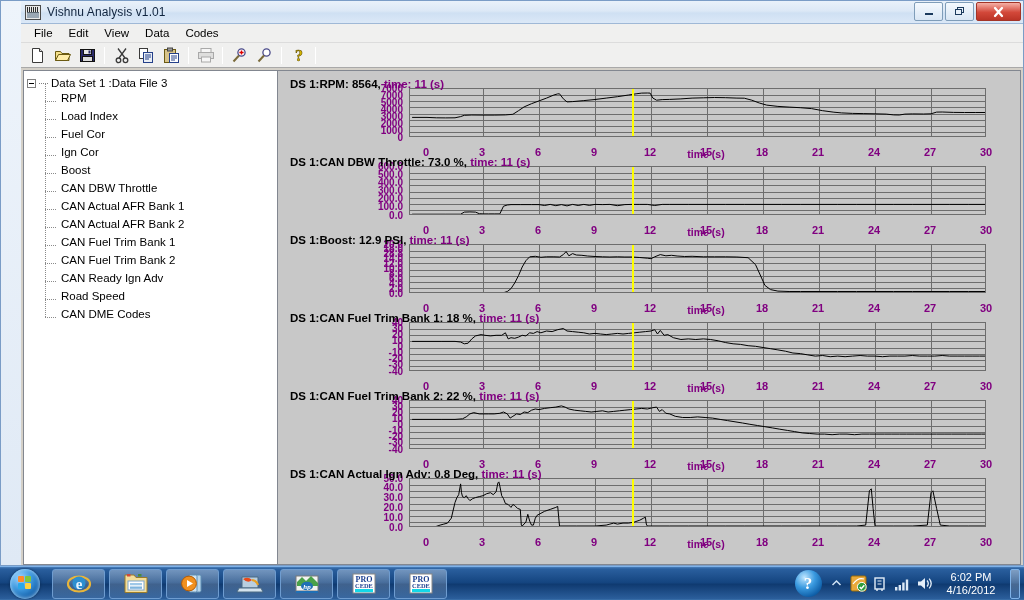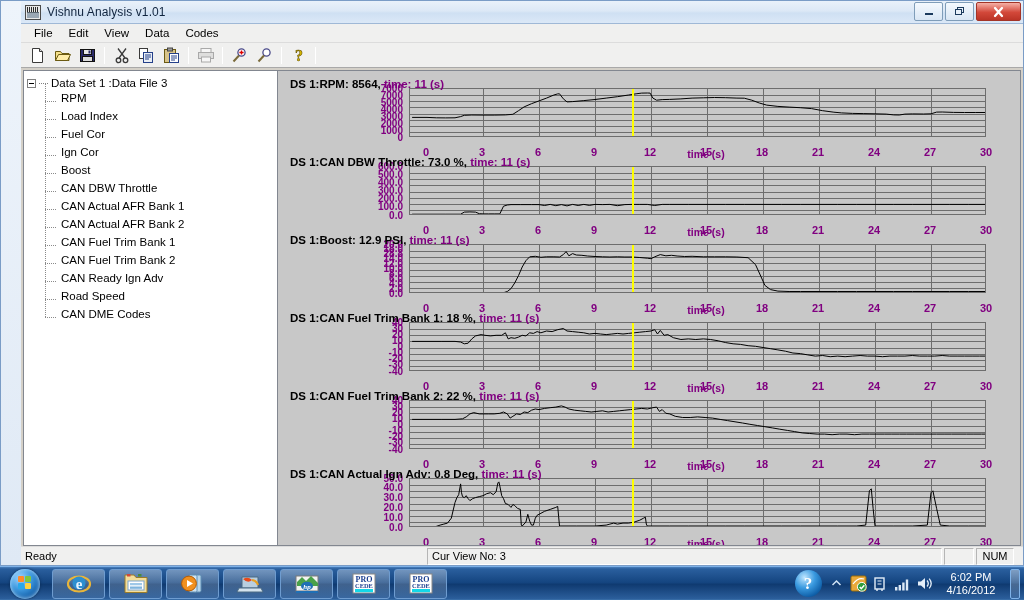--- a/index.html
+++ b/index.html
@@ -679,26 +679,20 @@
               <div class="xlab" style="left: 652px; top: 0px;">27</div>
               <div class="xlab" style="left: 708px; top: 0px;">30</div>
               <div class="xaxis-title" style="left: 428px; top: 2px;">time (s)</div>
             </div>
           </div>
         </div>
     </div>
 
   </div>
 
-  <div id="status-bar">
-    <div class="sb-pane" id="sb-ready">Ready</div>
-    <div class="sb-pane" id="sb-view">Cur View No: 3</div>
-    <div class="sb-pane" id="sb-gap"></div>
-    <div class="sb-pane" id="sb-num">NUM</div>
-  </div>
 
 </div>
 
 <div id="taskbar">
   <div id="start-orb">
     <div class="orb">
       <div class="orb-flag">
         <i style="left:0;top:0;background:#ff8a2a;"></i>
         <i style="left:7px;top:0;background:#7ec63f;"></i>
         <i style="left:0;top:7px;background:#2aa7e8;"></i>

